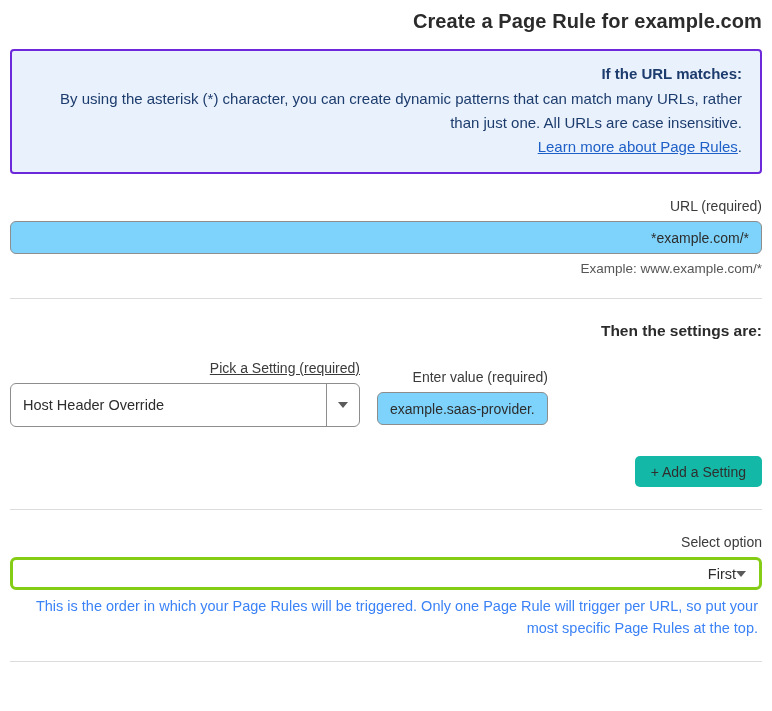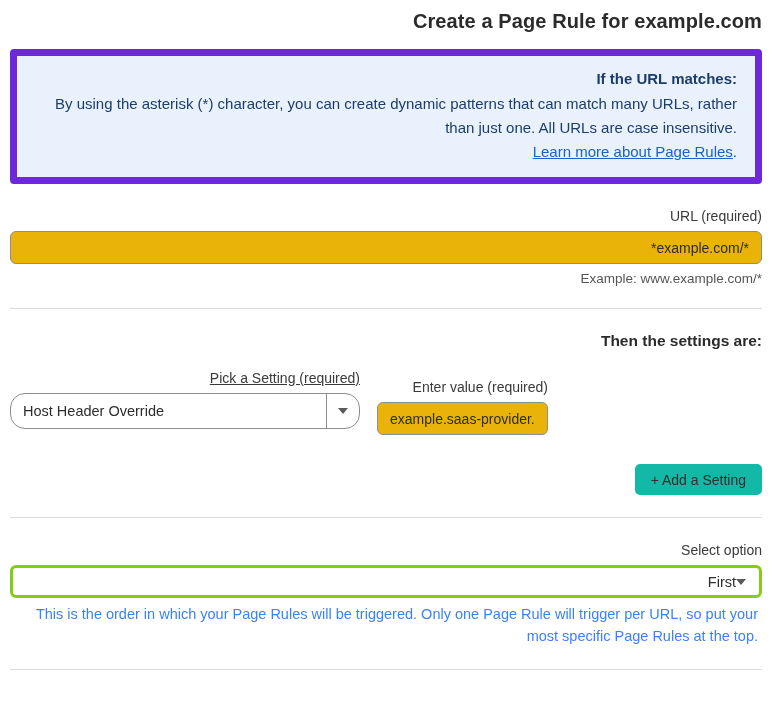--- a/index.html
+++ b/index.html
@@ -17,21 +17,21 @@
   }
   .page-title {
     font-size: 20px;
     font-weight: 700;
     color: #2b2b2b;
     margin: 2px 0 16px 0;
     letter-spacing: 0.1px;
   }
   .info-box {
     background: #e9f2fc;
-    border: 7px solid #6d28d9;
+    border: 2px solid #6d28d9;
     border-radius: 4px;
     padding: 11px 18px 13px 18px;
     color: #1d3c6e;
     font-size: 15px;
     line-height: 24px;
   }
   .info-heading { font-weight: 700; }
   .info-body { margin-top: 1px; }
   .info-link {
     color: #1e5fc8;
@@ -48,21 +48,21 @@
   .text-input {
     display: block;
     width: 100%;
     height: 33px;
     border: 1px solid #8d8d8d;
     border-radius: 6px;
     padding: 0 12px;
     font-size: 14px;
     font-family: "Liberation Sans", "DejaVu Sans", sans-serif;
     color: #2d2d2d;
-    background: #eab308;
+    background: #7dd3fc;
     outline: none;
   }
   .helper-text {
     font-size: 13.5px;
     color: #565656;
     margin-top: 7px;
   }
   .divider {
     border: none;
     border-top: 1px solid #dcdcdc;
@@ -76,23 +76,23 @@
   }
   .settings-row {
     display: flex;
     gap: 17px;
     margin-top: 20px;
   }
   .col-setting { width: 350px; }
   .col-value { padding-top: 9px; }
   .select-box {
     margin-top: 7px;
-    height: 36px;
+    height: 44px;
     border: 1px solid #8d8d8d;
-    border-radius: 15px;
+    border-radius: 6px;
     background: #fff;
     display: flex;
     align-items: stretch;
     cursor: pointer;
     overflow: hidden;
   }
   .select-box .select-text {
     flex: 1;
     display: flex;
     align-items: center;

